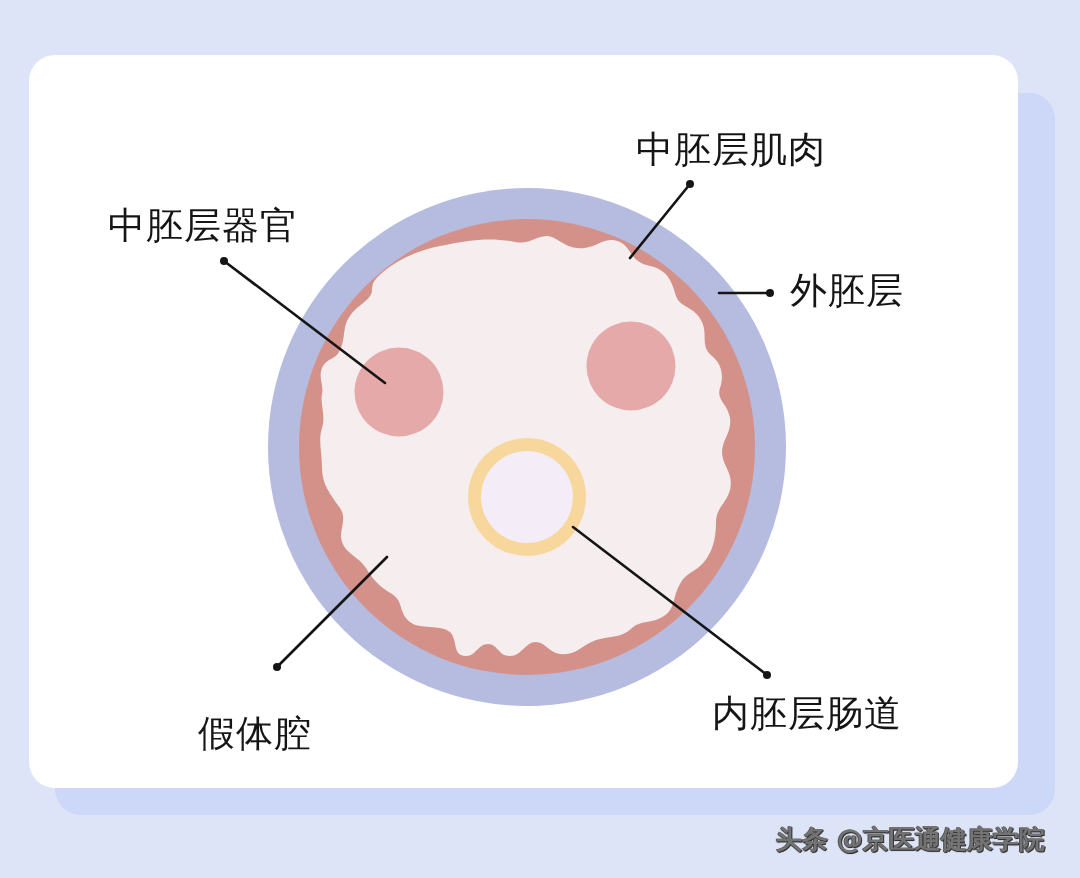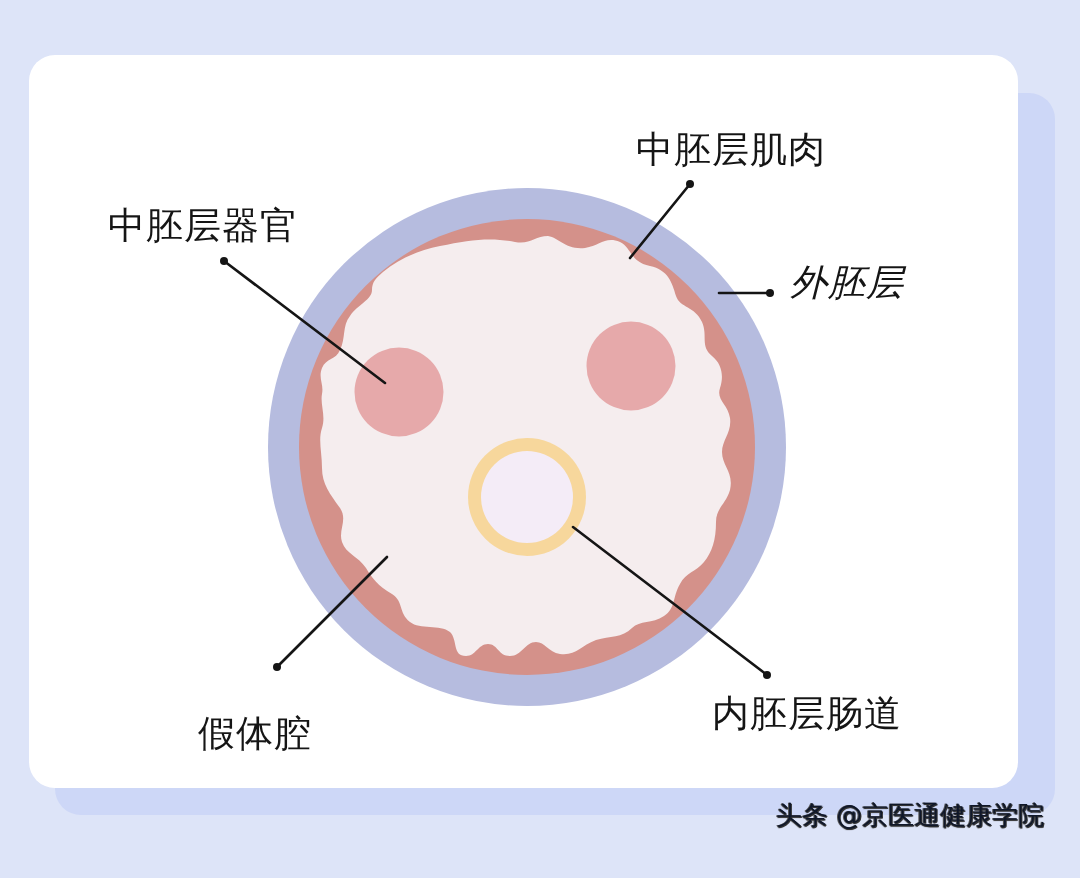--- a/index.html
+++ b/index.html
@@ -43,27 +43,27 @@
       position: absolute;
       font-size: 37px;
       color: #151515;
       line-height: 1;
       white-space: nowrap;
       letter-spacing: 1px;
     }
     .watermark {
       position: absolute;
       left: 776px;
-      top: 802px;
+      top: 826px;
       font-size: 26px;
-      color: #0f172a;
+      color: #737373;
       line-height: 1;
       white-space: nowrap;
       text-shadow: 1px 1px 0 #333, -1px 0 0 #555, 0 1px 1px #333;
-      font-weight: normal;
+      font-weight: bold;
     }
   </style>
 </head>
 <body>
 
 <div class="shadow-card"></div>
 <div class="main-card"></div>
 
 <svg class="diagram" viewBox="0 0 1080 878" xmlns="http://www.w3.org/2000/svg">
 
@@ -131,17 +131,17 @@
     <line x1="277" y1="667" x2="387" y2="557"></line>
     <circle cx="277" cy="667" r="4" stroke="none"></circle>
 
     <line x1="573" y1="527" x2="767" y2="675"></line>
     <circle cx="767" cy="675" r="4" stroke="none"></circle>
   </g>
 </svg>
 
 <div class="label" style="left:636px; top:131px;font-family:Liberation Serif, serif;">中胚层肌肉</div>
 <div class="label" style="left:108px; top:207px;">中胚层器官</div>
-<div class="label" style="left:790px; top:264px;font-style:italic;">外胚层</div>
+<div class="label" style="left:790px; top:272px;">外胚层</div>
 <div class="label" style="left:198px; top:715px;">假体腔</div>
 <div class="label" style="left:712px; top:695px;font-family:Liberation Serif, serif;">内胚层肠道</div>
 
 <div class="watermark">头条 @京医通健康学院</div>
 
 </body></html>

